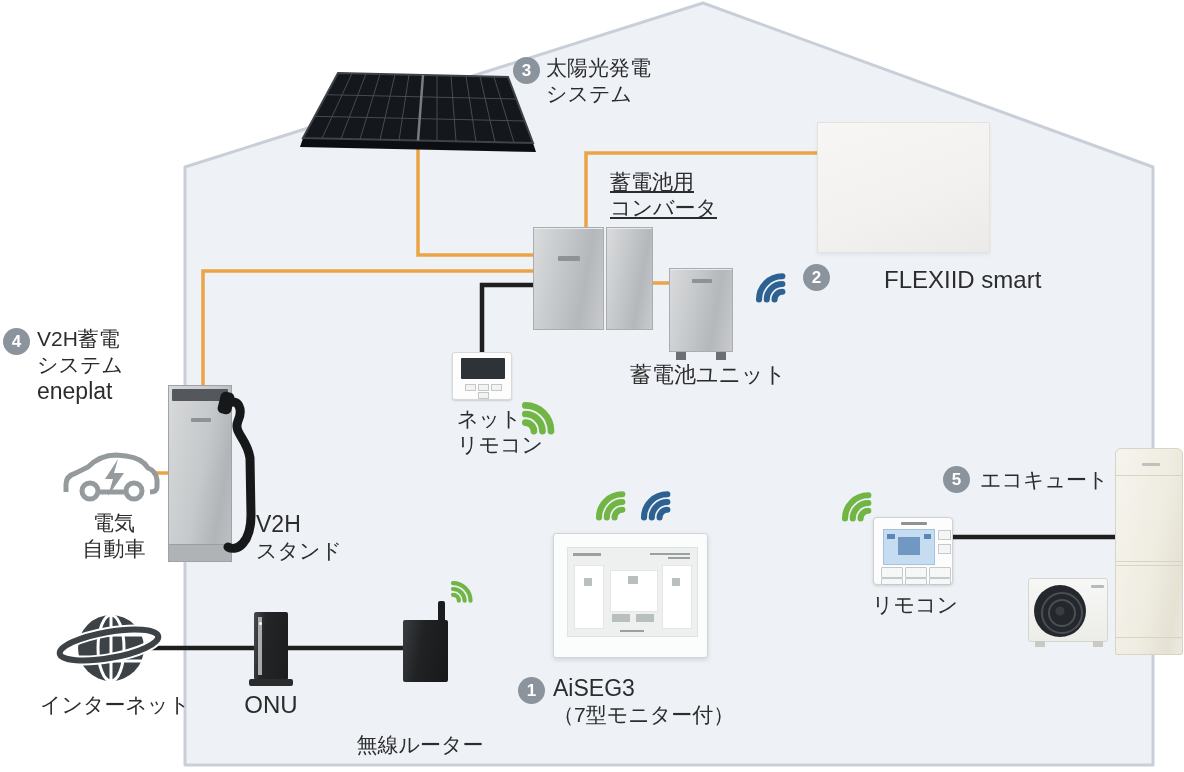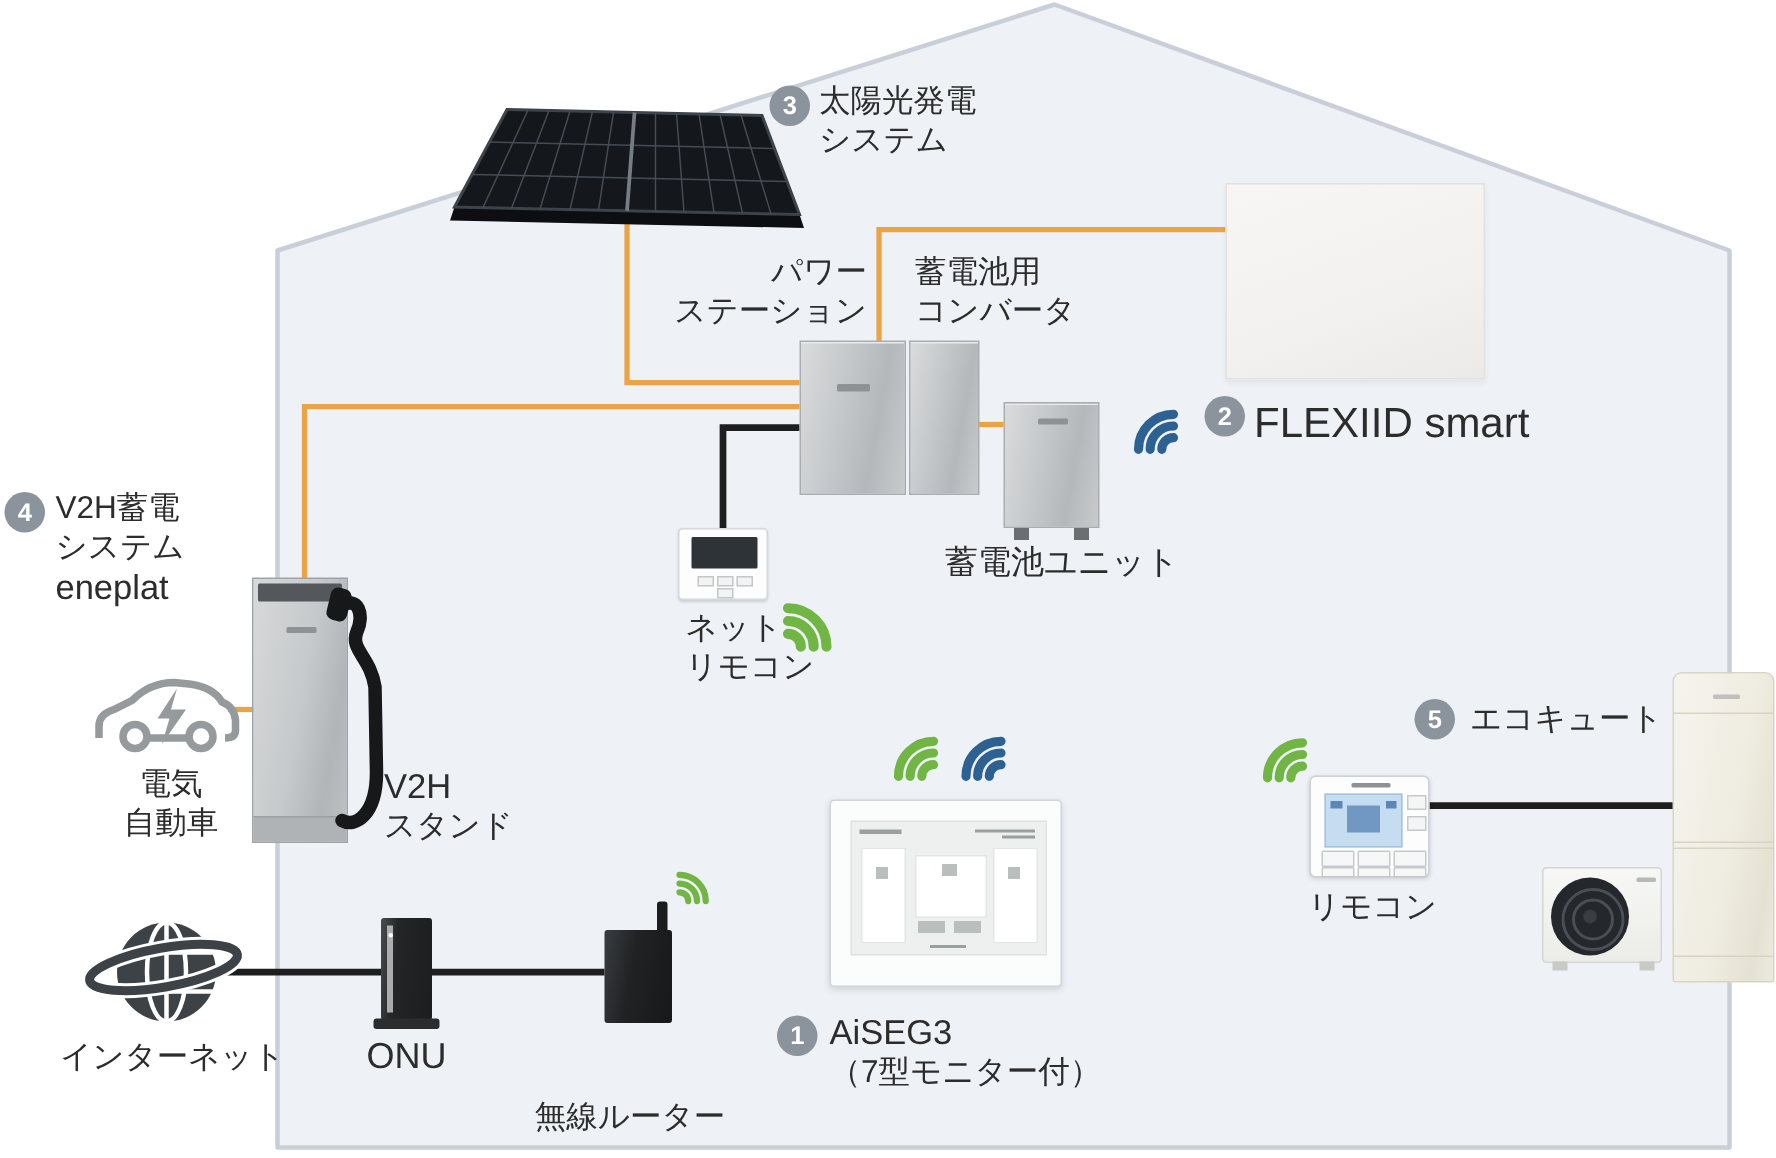--- a/index.html
+++ b/index.html
@@ -266,31 +266,27 @@
   <div class="badge" style="left:803px;top:264px;">2</div>
   <div class="badge" style="left:3px;top:328px;">4</div>
   <div class="badge" style="left:518px;top:677px;">1</div>
   <div class="badge" style="left:943px;top:466px;">5</div>
 
   <div class="label" style="left:546px;top:55px;">
     <span class="ln">太陽光発電</span>
     <span class="ln">システム</span>
   </div>
 
-  <div class="label" style="left:438px;top:169px;width:140px;text-align:right;">
-    <span class="ln">パワー</span>
-    <span class="ln">ステーション</span>
-  </div>
-
-  <div class="label" style="left:610px;top:169px;">
+
+  <div class="label" style="left:610px;top:169px;text-decoration:underline;">
     <span class="ln">蓄電池用</span>
     <span class="ln">コンバータ</span>
   </div>
 
-  <div class="label" style="left:836px;top:265px;font-size:28px;">FLEXIID smart</div>
+  <div class="label" style="left:884px;top:265px;font-size:24px;">FLEXIID smart</div>
 
   <div class="label" style="left:630px;top:362px;font-size:22px;">蓄電池ユニット</div>
 
   <div class="label" style="left:457px;top:406px;">
     <span class="ln">ネット</span>
     <span class="ln">リモコン</span>
   </div>
 
   <div class="label" style="left:37px;top:326px;">
     <span class="ln">V2H蓄電</span>

